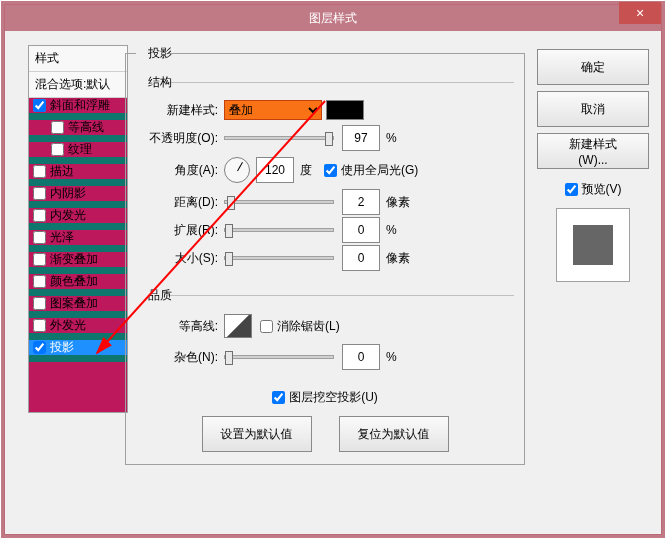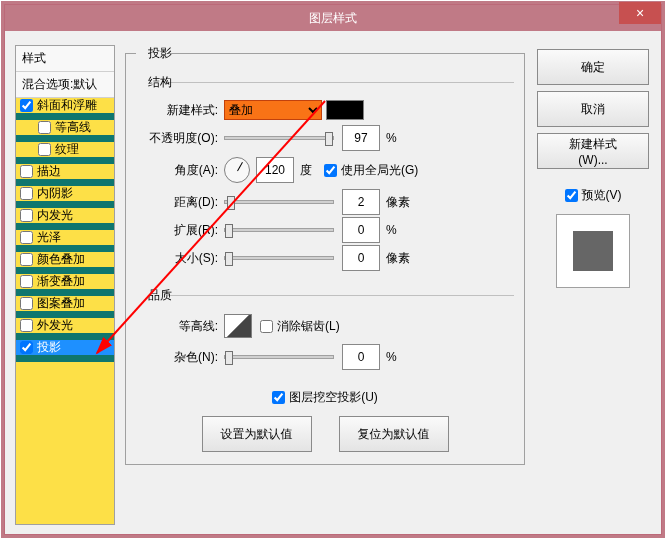--- a/index.html
+++ b/index.html
@@ -1,21 +1,21 @@
 <!DOCTYPE html>
 <html><head>
 <meta charset="utf-8">
 <style>
 *{box-sizing:border-box;margin:0;padding:0;font-family:"Microsoft YaHei",SimSun,Arial,sans-serif;font-size:12px}
 body{background:#fff;width:666px;height:539px;position:relative;overflow:hidden}
 .window{position:absolute;left:4px;top:4px;width:658px;height:531px;border:1px solid #bc6a79;background:#f0f0f0;box-shadow:0 0 0 3px #c07a86}
 .titlebar{height:26px;background:#c07a86;color:#fff;text-align:center;line-height:26px;font-size:12px;position:relative}
 .titlebar .close{position:absolute;right:0;top:-3px;width:42px;height:22px;background:#c75050;color:#fff;line-height:22px;font-size:14px}
 .body{position:absolute;left:0;top:26px;right:0;bottom:0}
-.sidebar{position:absolute;left:10px;top:14px;width:100px;border:1px solid #a0a0a0;background:#fde047;height:480px}
+.sidebar{position:absolute;left:23px;top:14px;width:100px;border:1px solid #a0a0a0;background:#be185d;height:368px}
 .side-head{padding:4px 6px;border-bottom:1px solid #d0d0d0;background:#f8f8f8}
 .side-item{display:flex;align-items:center;padding:2px 4px;height:22px;border-bottom:7px solid #0f766e}
 .side-item.indent{padding-left:22px}
 .side-item.selected{background:#1e90ff;color:#fff}
 .side-item input[type=checkbox]{margin-right:4px}
 .main{position:absolute;left:120px;top:14px;width:400px;height:480px}
 fieldset{border:1px solid #a0a0a0;padding:8px 10px 12px;margin-bottom:8px;position:relative}
 legend{padding:0 4px;position:relative;left:8px}
 .inner-fs{border:none;border-top:1px solid #c0c0c0;padding:8px 0 4px;margin-top:4px}
 .inner-fs legend{left:8px}
@@ -28,21 +28,21 @@
 .num{width:38px;height:20px;border:1px solid #888;text-align:center;padding:12px 3px;background:#fff}
 .unit{margin-left:6px}
 .dial{width:26px;height:26px;border:1px solid #808080;border-radius:50%;background:#f8f8f8;margin-right:6px;position:relative}
 .dial .hand{position:absolute;left:12px;top:3px;width:1px;height:10px;background:#000;transform-origin:50% 10px;transform:rotate(30deg)}
 .chk{margin-right:4px}
 .contour{width:28px;height:24px;border:1px solid #808080;background:linear-gradient(135deg,#fff 0 48%,#888 48% 52%,#444 52% 100%);margin-right:8px}
 .btn{height:36px;border:1px solid #8a8a8a;background:linear-gradient(#fafafa,#e4e4e4);padding:0 18px;min-width:96px}
 .btnrow{display:flex;gap:27px;justify-content:center;margin-top:8px}
 .rpanel{position:absolute;right:12px;top:18px;width:112px}
 .rpanel .btn{width:112px;margin-bottom:6px}
-.preview-chk{display:flex;align-items:center;justify-content:center;margin:12px 0 10px}
+.preview-chk{display:flex;align-items:center;justify-content:center;margin:6px 0 10px}
 .preview-box{width:74px;height:74px;background:#fff;border:1px solid #a0a0a0;margin:0 auto;display:flex;align-items:center;justify-content:center}
 .preview-inner{width:40px;height:40px;background:#666}
 .arrow-svg{position:absolute;left:0;top:0;pointer-events:none}
 </style>
 </head>
 <body>
 
 <div class="window">
   <div class="titlebar">
     <span>图层样式</span>
@@ -77,25 +77,25 @@
           <div class="side-item">
             <input type="checkbox" style="">
             <span>内发光</span>
           </div>
           <div class="side-item">
             <input type="checkbox" style="">
             <span>光泽</span>
           </div>
           <div class="side-item">
             <input type="checkbox" style="">
+            <span>渐变叠加</span>
+          </div>
+          <div class="side-item">
+            <input type="checkbox" style="">
             <span>颜色叠加</span>
-          </div>
-          <div class="side-item">
-            <input type="checkbox" style="">
-            <span>渐变叠加</span>
           </div>
           <div class="side-item">
             <input type="checkbox" style="">
             <span>图案叠加</span>
           </div>
           <div class="side-item">
             <input type="checkbox" style="">
             <span>外发光</span>
           </div>
           <div class="side-item selected">

